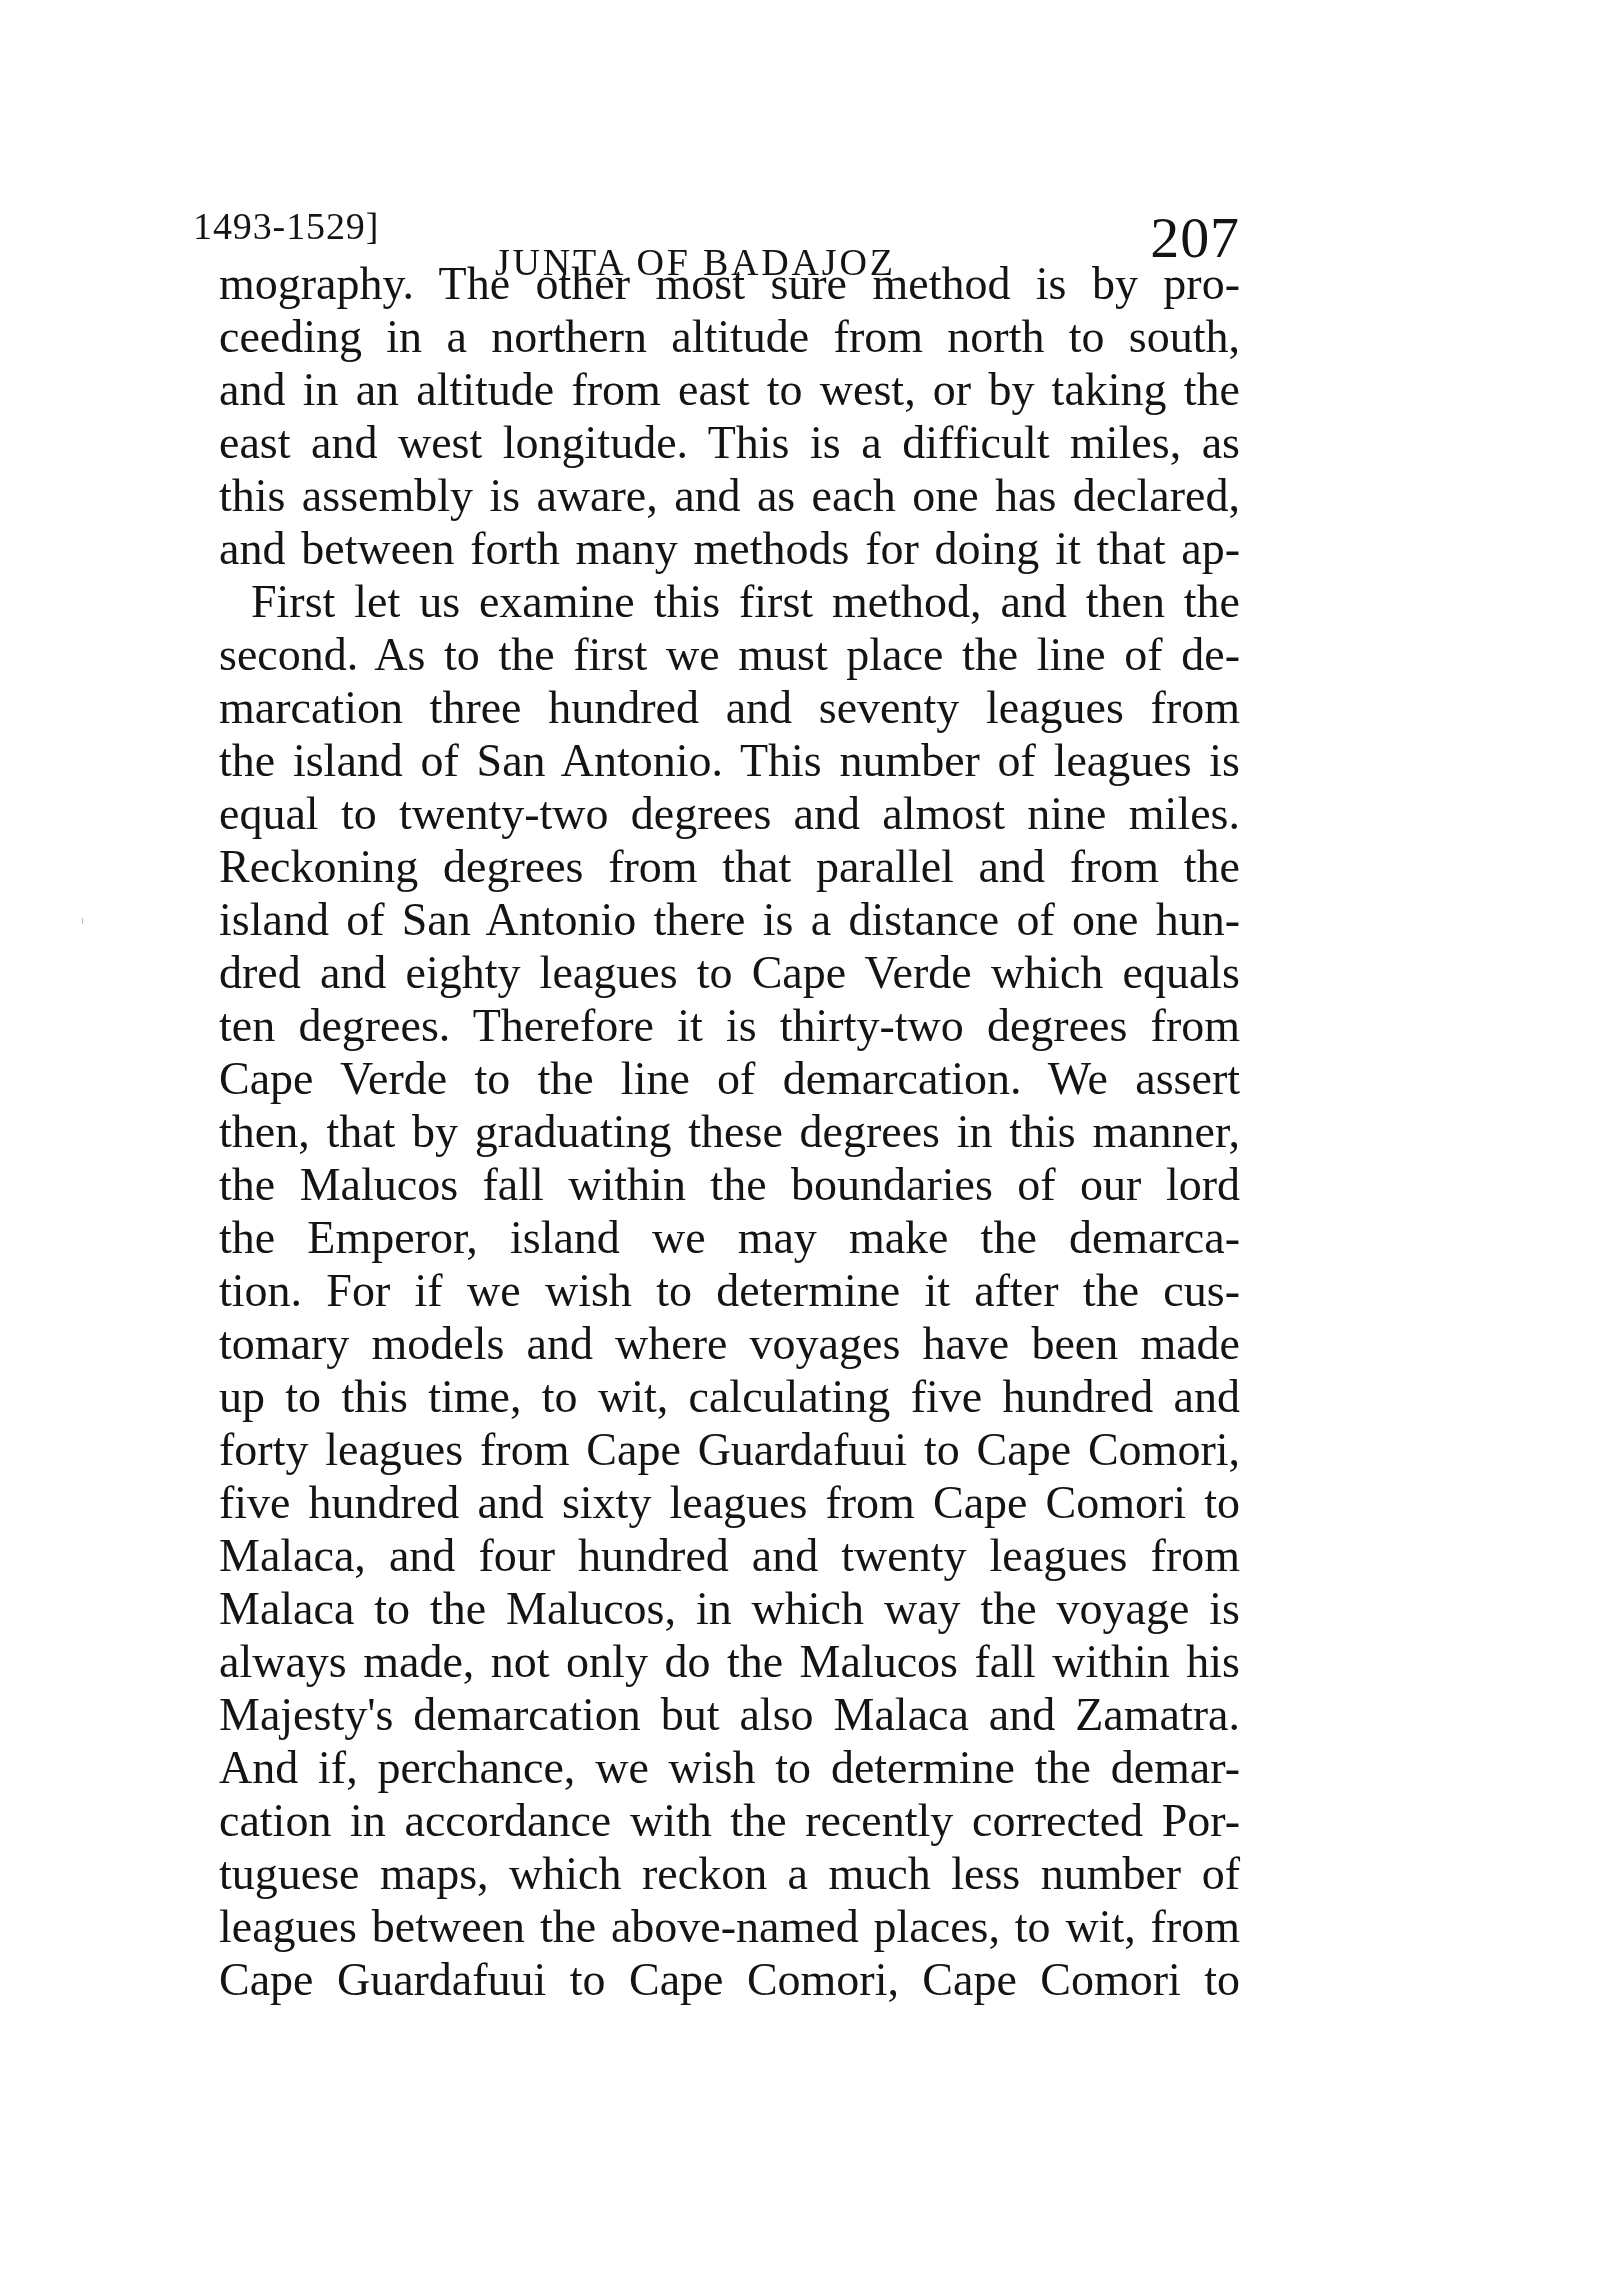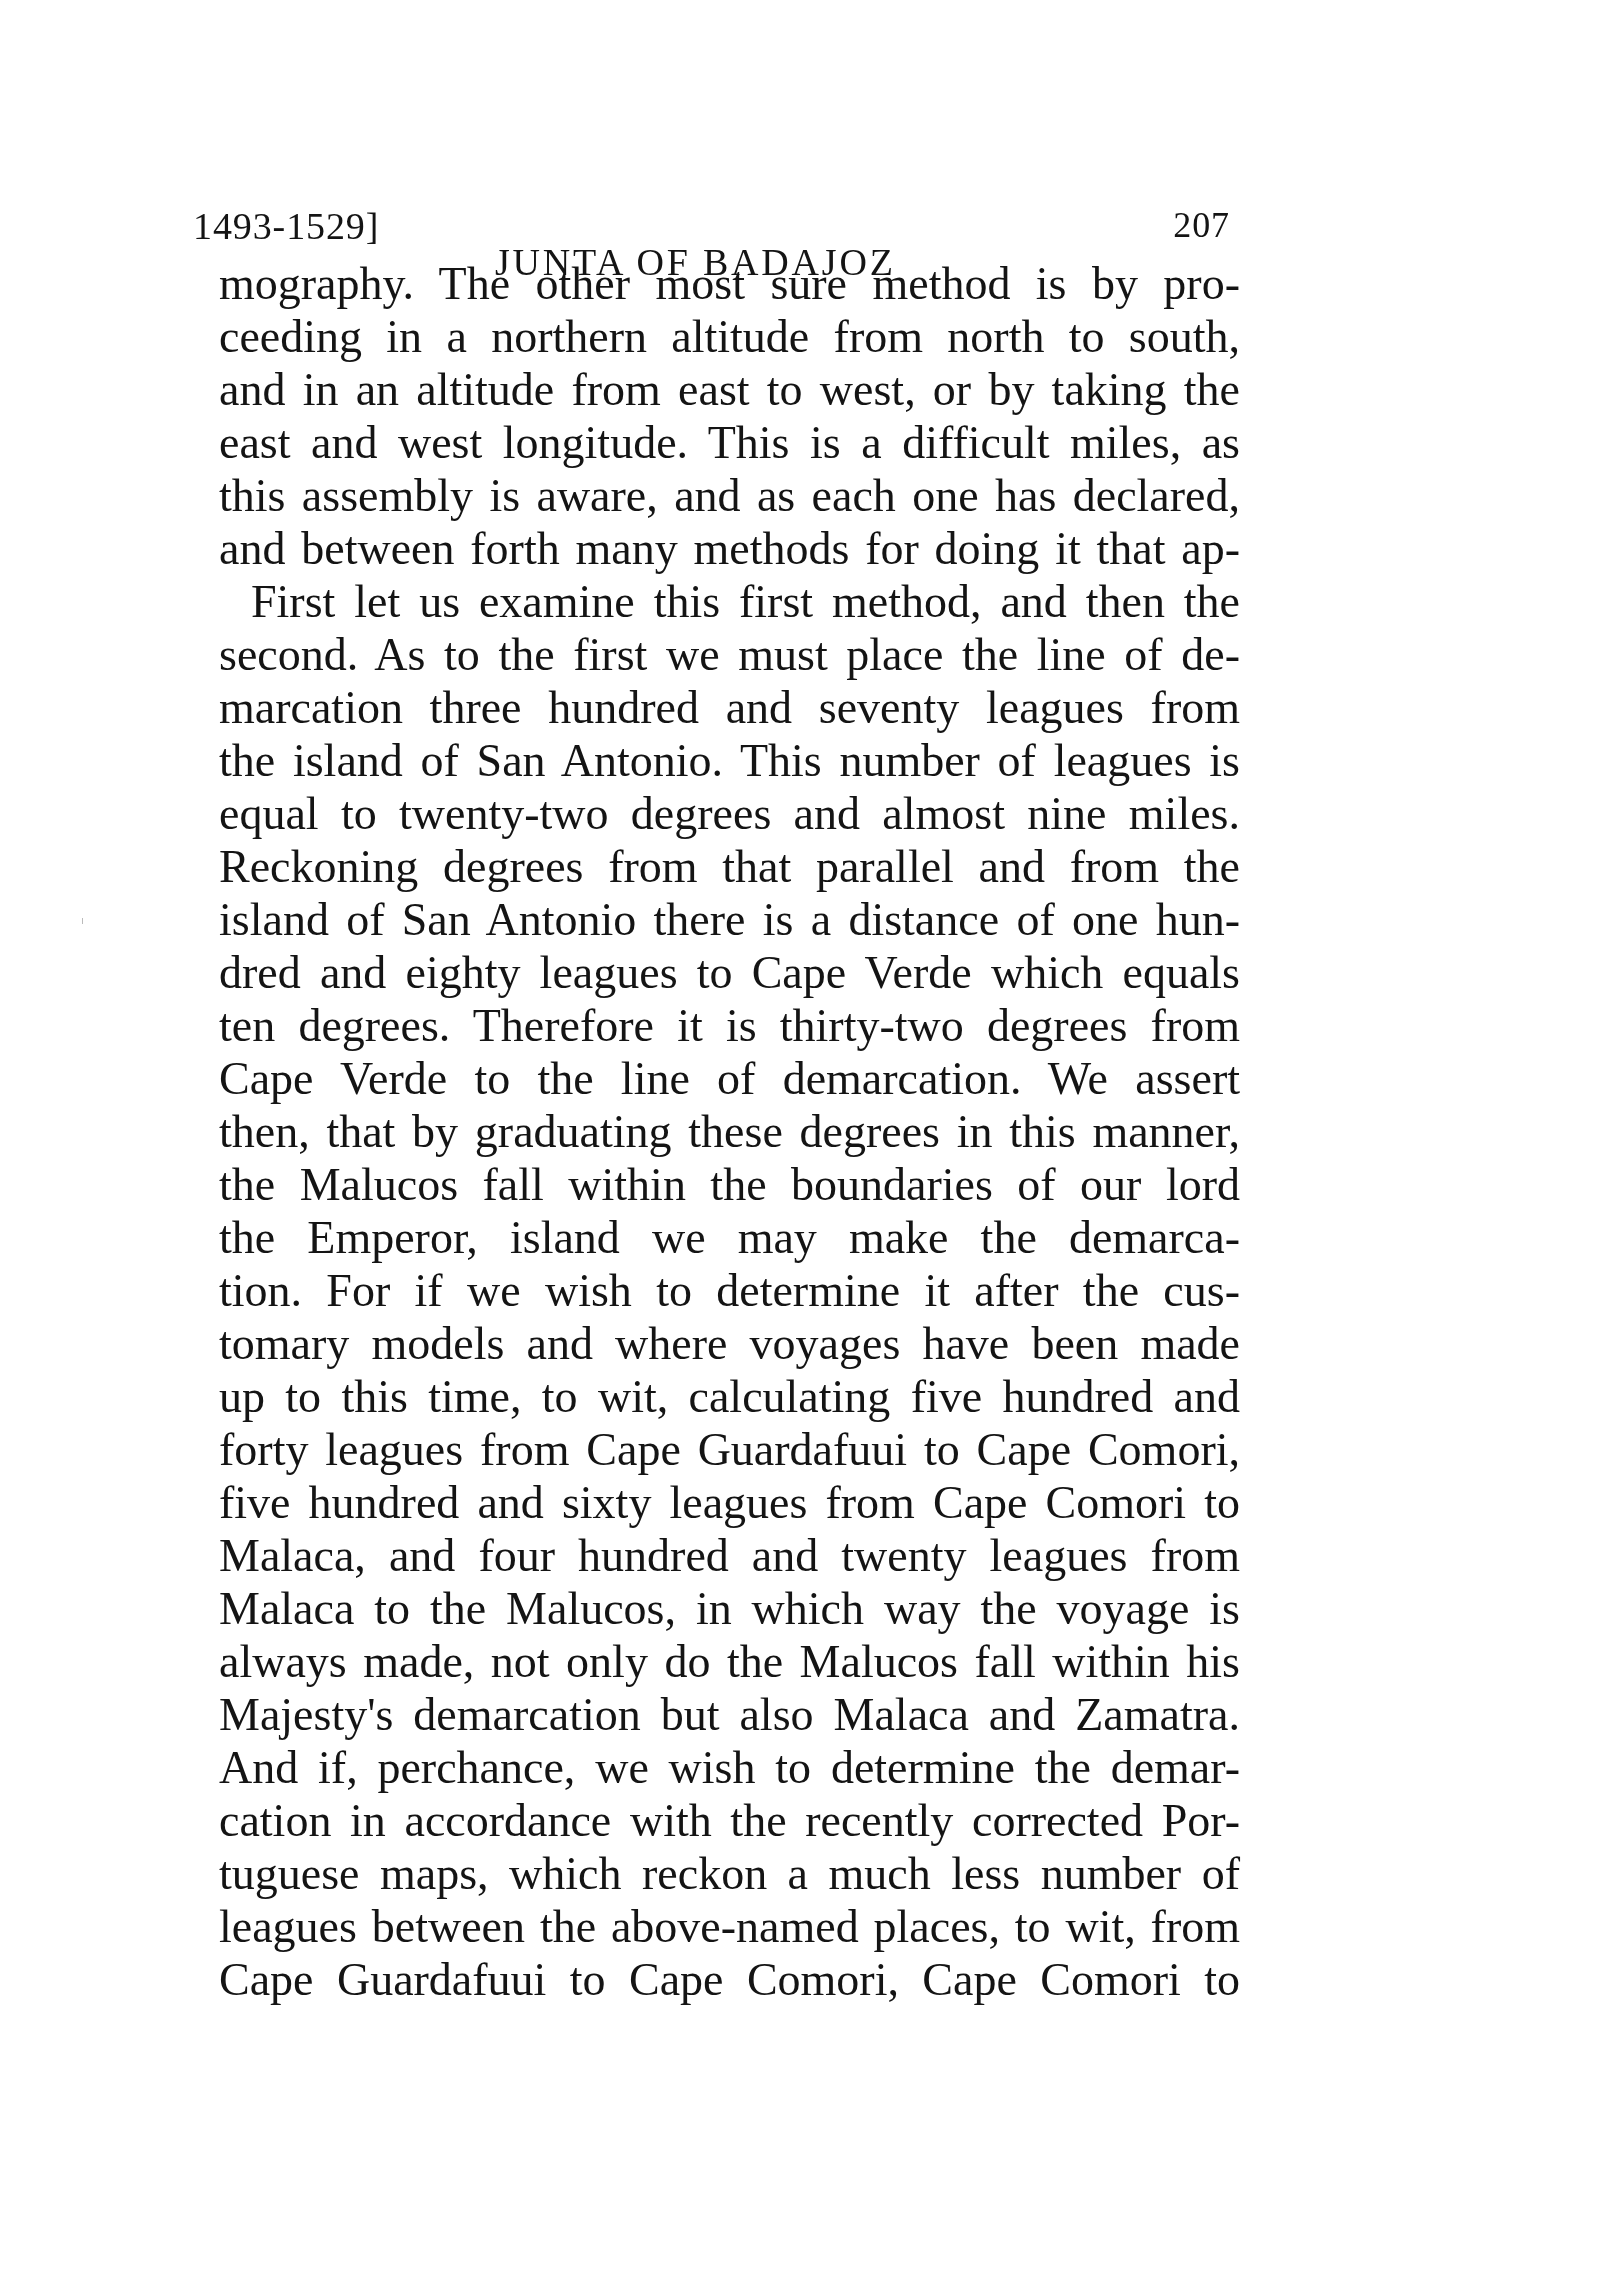--- a/index.html
+++ b/index.html
@@ -6,21 +6,21 @@
   body {
     width: 1609px; height: 2493px; position: relative; overflow: hidden;
     font-family: "Liberation Serif", "DejaVu Serif", serif; color: #141414;
   }
   .header {
     position: absolute; top: 204px; left: 193px; width: 1047px; height: 51px;
     font-size: 38px; letter-spacing: 0.9px;
   }
   .header .range { position: absolute; left: 0; top: 0; }
   .header .title { position: absolute; left: 302px; top: 0; letter-spacing: 2.8px; margin-top: 36px; }
-  .header .pageno { position: absolute; right: 10px; top: 0; font-size: 36px; margin-left: 14px; }
+  .header .pageno { position: absolute; right: 0; top: 0; font-size: 58px; margin-left: 14px; }
   .body-text {
     position: absolute; top: 257px; left: 193px; width: 1047px;
     font-size: 46px; line-height: 53px; text-align: justify;
   }
   .line { display: block; white-space: nowrap; text-align-last: justify; height: 53px; margin-left: 26px; }
   .line.last { text-align-last: left; }
   .line.indent { padding-left: 32px; }
   .margin-mark { position: absolute; left: 82px; top: 918px; width: 1.4px; height: 6.4px; background: #bbb; }
 </style>
 </head>

